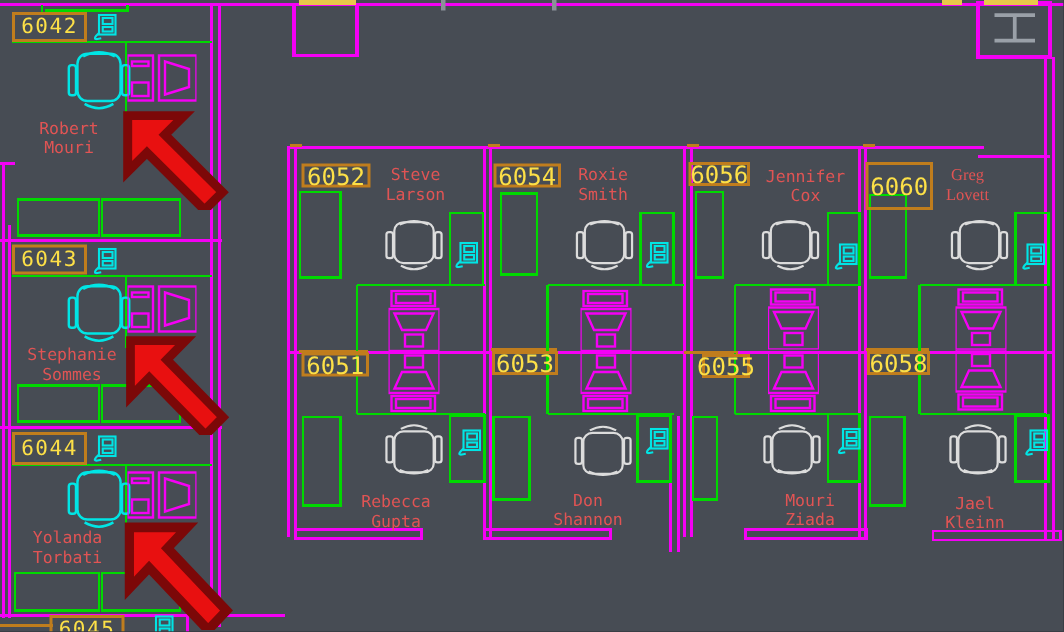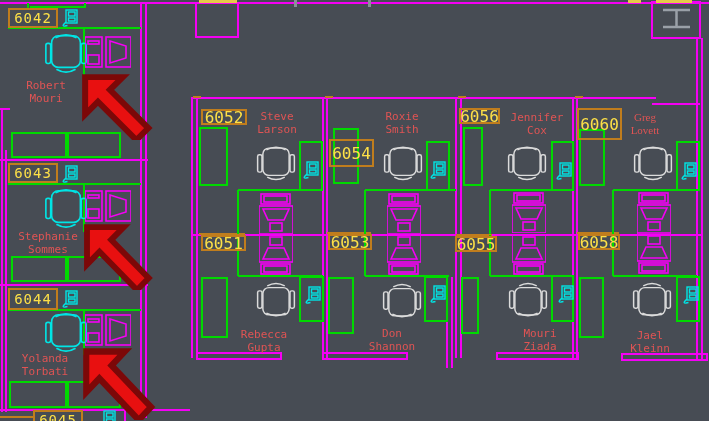--- a/index.html
+++ b/index.html
@@ -227,26 +227,26 @@
   <use href="#arrow" x="80" y="72" width="82" height="68"></use>
   <use href="#arrow" x="82" y="222" width="80" height="68"></use>
   <use href="#arrow" x="81" y="346" width="84" height="74"></use>
 </svg>
 
 <div class="rl big" style="left:8px;top:8px;width:50px;height:20px;">6042</div>
 <div class="rl big" style="left:8px;top:163px;width:50px;height:20px;">6043</div>
 <div class="rl big" style="left:8px;top:288px;width:50px;height:22px;">6044</div>
 <div class="rl big" style="left:33px;top:410px;width:50px;height:20px;">6045</div>
 <div class="rl small" style="left:201px;top:109px;width:46px;height:16px;">6052</div>
-<div class="rl small" style="left:329px;top:109px;width:45px;height:28px;margin-top:30px;">6054</div>
+<div class="rl small" style="left:329px;top:109px;width:45px;height:16px;">6054</div>
 <div class="rl small" style="left:459px;top:108px;width:41px;height:16px;">6056</div>
 <div class="rl small" style="left:577px;top:108px;width:45px;height:32px;">6060</div>
 <div class="rl small" style="left:201px;top:235px;width:45px;height:16px;">6051</div>
 <div class="rl small" style="left:328px;top:234px;width:44px;height:16px;">6053</div>
-<div class="rl small" style="left:455px;top:236px;width:42px;height:16px;">6055</div>
+<div class="rl small" style="left:468px;top:236px;width:32px;height:16px;">6055</div>
 <div class="rl small" style="left:578px;top:234px;width:42px;height:16px;">6058</div>
 
 <div class="nm" style="left:46px;top:79px;">
       <span>Robert</span>
       <span>Mouri</span>
     </div>
 <div class="nm" style="left:48px;top:230px;">
       <span>Stephanie</span>
       <span>Sommes</span>
     </div>

